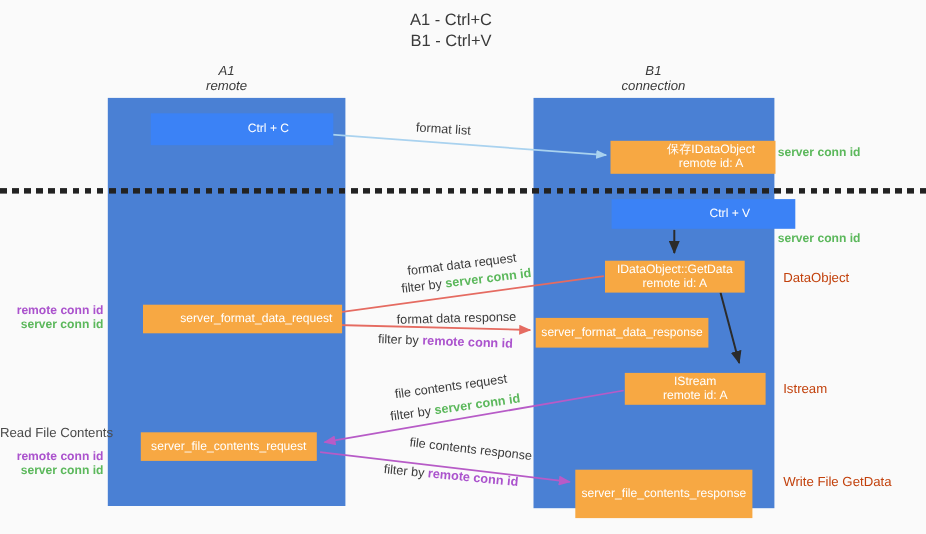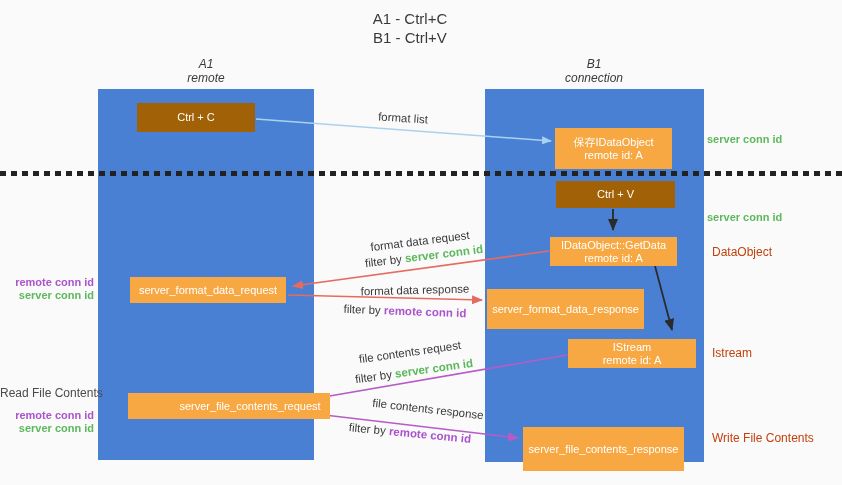--- a/index.html
+++ b/index.html
@@ -31,31 +31,31 @@
   .dotted-separator{
     position:absolute;left:0;top:171px;width:842px;height:5px;
     background:repeating-linear-gradient(90deg,#222 0 6px,transparent 6px 11px);
   }
 
   .node{
     position:absolute;display:flex;flex-direction:column;
     align-items:center;justify-content:center;
     color:#fff;font-size:11px;line-height:13px;text-align:center;
   }
-  .node.green{background:#a16207;}
+  .node.green{background:#3b82f6;padding-left:48px;}
   .node.orange{background:#f7a843;}
 
   #node-ctrl-c{left:137px;top:103px;width:118px;height:29px;}
-  #node-save-idataobject{left:555px;top:128px;width:117px;height:41px;}
+  #node-save-idataobject{left:555px;top:128px;width:117px;height:30px;padding-left:33px;}
   #node-ctrl-v{left:556px;top:181px;width:119px;height:27px;}
   #node-getdata{left:550px;top:237px;width:127px;height:29px;}
-  #node-format-request{left:130px;top:277px;width:156px;height:26px;}
-  #node-format-response{left:487px;top:289px;width:157px;height:40px;}
+  #node-format-request{left:130px;top:277px;width:156px;height:26px;padding-left:25px;}
+  #node-format-response{left:487px;top:289px;width:157px;height:27px;}
   #node-istream{left:568px;top:339px;width:128px;height:29px;}
-  #node-file-request{left:128px;top:393px;width:160px;height:26px;padding-left:42px;}
+  #node-file-request{left:128px;top:393px;width:160px;height:26px;}
   #node-file-response{left:523px;top:427px;width:161px;height:44px;}
 
   .edge-label{
     position:absolute;white-space:nowrap;
     font-size:11.5px;color:#3b3b3b;
   }
   .key-green{color:#5cb85c;font-weight:bold;}
   .key-purple{color:#ab53cd;font-weight:bold;}
 
   #lbl-format-list{left:403px;top:118px;transform:translate(-50%,-50%) rotate(3.5deg);}
@@ -181,21 +181,21 @@
   <div class="edge-label" id="lbl-fcr">file contents request</div>
   <div class="edge-label" id="lbl-fcr-filter"><span>filter by </span><span class="key-green">server conn id</span></div>
 
   <div class="edge-label" id="lbl-fcresp">file contents response</div>
   <div class="edge-label" id="lbl-fcresp-filter"><span>filter by </span><span class="key-purple">remote conn id</span></div>
 
   <div class="conn-note key-green" id="note-server-conn-top">server conn id</div>
   <div class="conn-note key-green" id="note-server-conn-mid">server conn id</div>
   <div class="side-note" id="note-dataobject">DataObject</div>
   <div class="side-note" id="note-istream">Istream</div>
-  <div class="side-note" id="note-write-file">Write File Contents</div>
+  <div class="side-note" id="note-write-file">Write File GetData</div>
 
   <div class="left-note" id="note-left-mid">
     <div class="key-purple">remote conn id</div>
     <div class="key-green">server conn id</div>
   </div>
 
   <div id="note-read-file">Read File Contents</div>
 
   <div class="left-note" id="note-left-bottom">
     <div class="key-purple">remote conn id</div>

